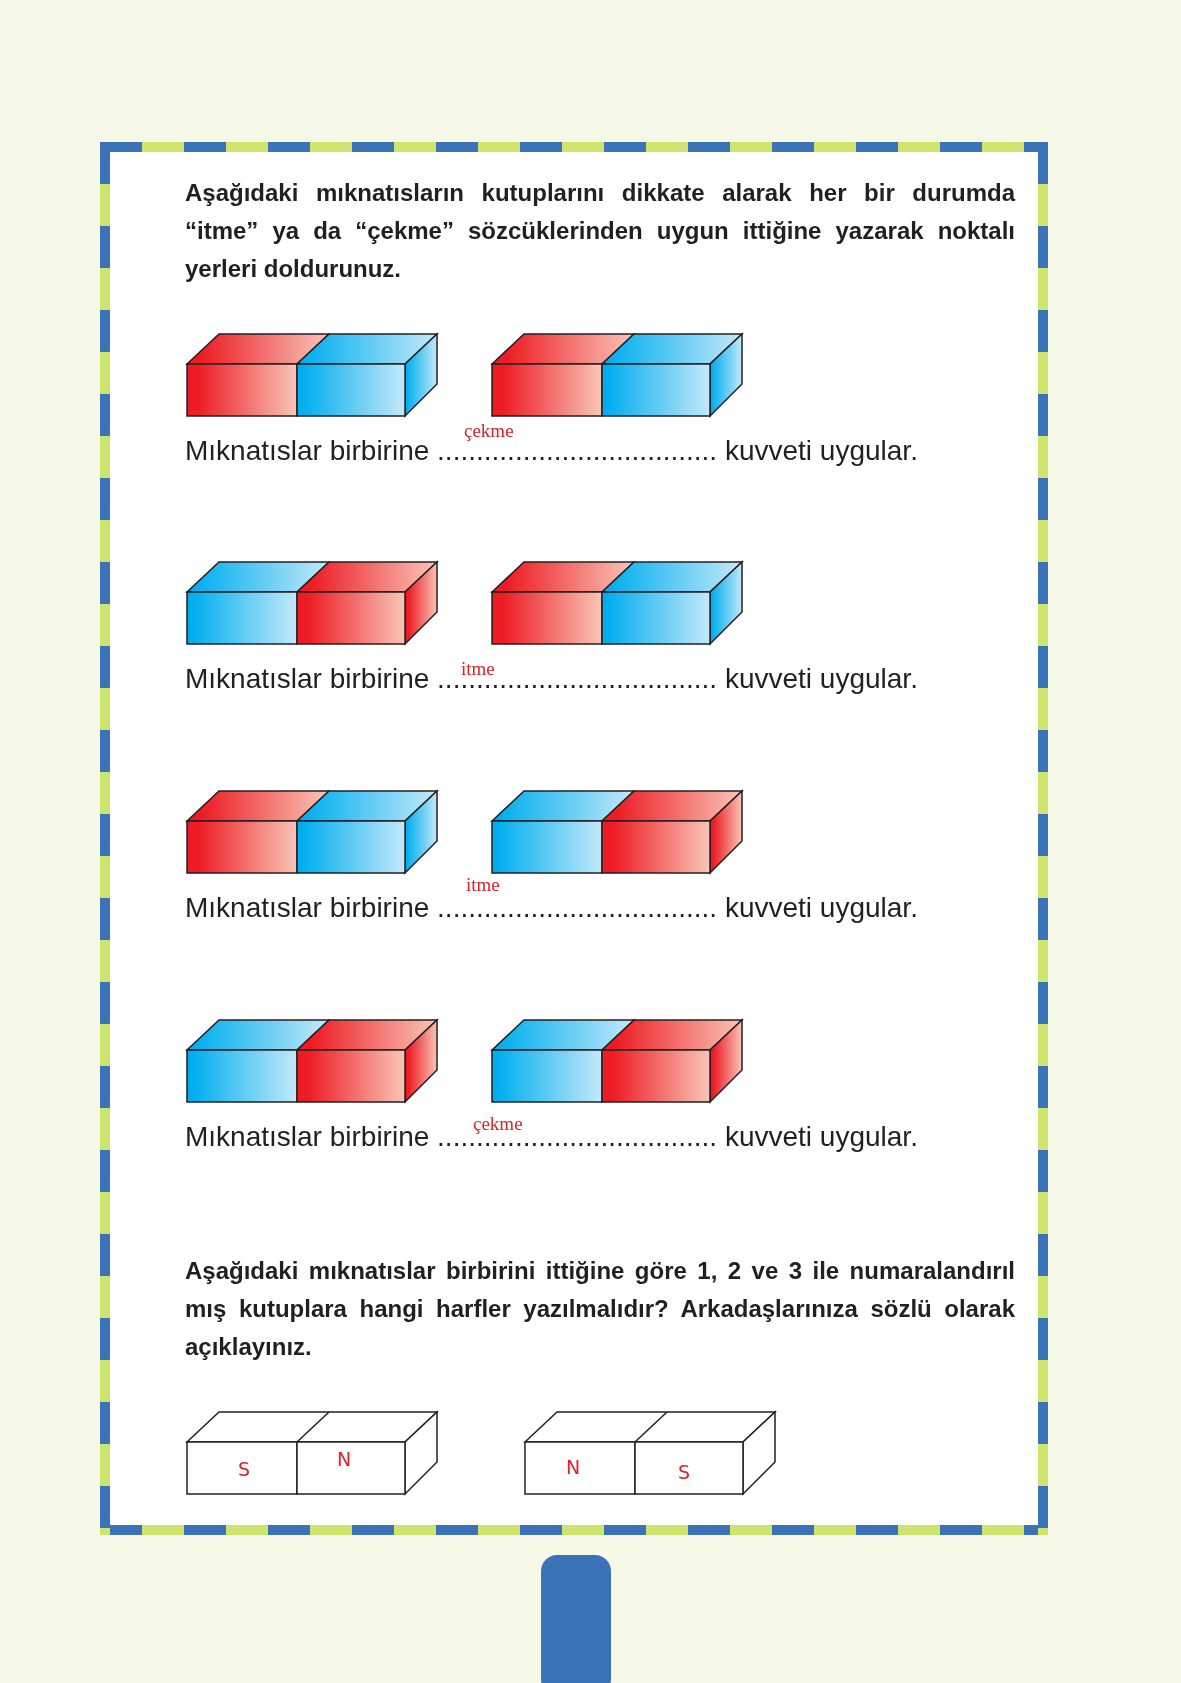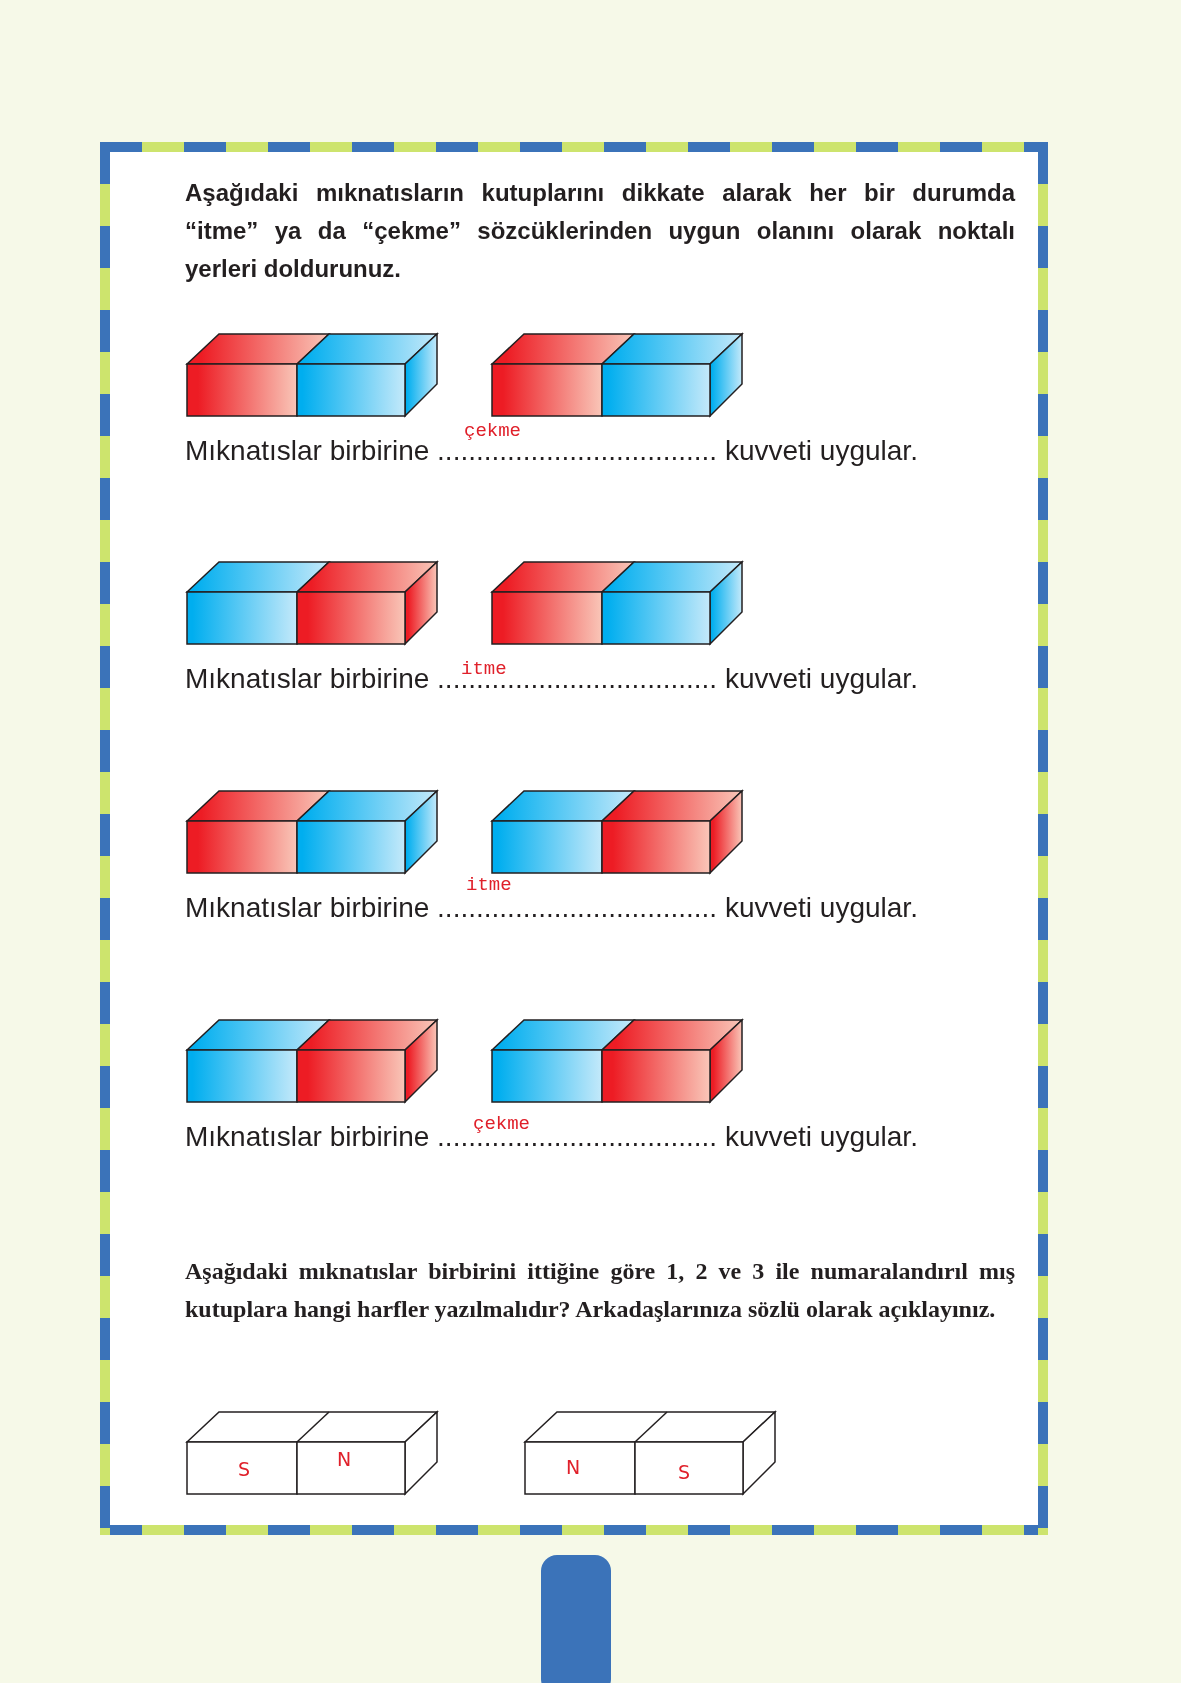--- a/index.html
+++ b/index.html
@@ -5,21 +5,21 @@
   html,body{margin:0;padding:0;}
   body{width:1181px;height:1683px;background:#f6f9e8;position:relative;overflow:hidden;font-family:"Liberation Sans",sans-serif;}
   .border-box{position:absolute;left:100px;top:142px;width:948px;height:1393px;box-sizing:border-box;background:#fff;}
   .edge{position:absolute;}
   .edge.top,.edge.bottom{left:0;right:0;height:10px;background:repeating-linear-gradient(90deg,#3b73b9 0 42px,#cde46d 42px 84px);}
   .edge.top{top:0;} .edge.bottom{bottom:0;}
   .edge.left,.edge.right{top:0;bottom:0;width:10px;background:repeating-linear-gradient(180deg,#3b73b9 0 42px,#cde46d 42px 84px);}
   .edge.left{left:0;} .edge.right{right:0;}
   .instr{position:absolute;left:185px;width:830px;font-weight:bold;font-size:24px;line-height:38px;color:#231f20;text-align:justify;}
   .sentence{position:absolute;left:185px;font-size:28px;color:#231f20;white-space:nowrap;}
-  .answer{position:absolute;font-family:Liberation Mono, monospace;font-size:19px;color:#e0202a;text-align:right;}
+  .answer{position:absolute;font-family:Liberation Serif, serif;font-size:19px;color:#e0202a;text-align:right;}
   .mag{position:absolute;}
   .pole-letter{position:absolute;font-family:"DejaVu Sans",sans-serif;font-size:19px;color:#e0202a;}
   .page-tab{position:absolute;left:541px;top:1555px;width:70px;height:140px;background:#3b73b9;border-radius:16px;}
 </style>
 </head>
 <body>
 
 <svg width="0" height="0" style="position:absolute">
   <defs>
     <linearGradient id="gRed" x1="0" x2="1" y1="0" y2="0">
@@ -33,21 +33,21 @@
   </defs>
 </svg>
 
 <div class="border-box">
   <div class="edge top"></div>
   <div class="edge bottom"></div>
   <div class="edge left"></div>
   <div class="edge right"></div>
 </div>
 
-<div class="instr" style="top:174px;">Aşağıdaki mıknatısların kutuplarını dikkate alarak her bir durumda “itme” ya da “çekme” sözcüklerinden uygun olanını olarak noktalı yerleri doldurunuz.</div>
+<div class="instr" style="top:174px;">Aşağıdaki mıknatısların kutuplarını dikkate alarak her bir durumda “itme” ya da “çekme” sözcüklerinden uygun ittiğine yazarak noktalı yerleri doldurunuz.</div>
 
 <div id="rows">
     <svg class="mag" style="left:185px;top:332px;" width="260" height="90">
     <g stroke="#231f20" stroke-width="1.5">
       <polygon points="2,32 34,2 144,2 112,32" fill="url(#gRed)"></polygon>
       <polygon points="112,32 144,2 252,2 220,32" fill="url(#gBlue)"></polygon>
       <polygon points="220,32 252,2 252,52 220,84" fill="url(#gBlue)"></polygon>
       <rect x="2" y="32" width="110" height="52" fill="url(#gRed)"></rect>
       <rect x="112" y="32" width="108" height="52" fill="url(#gBlue)"></rect>
     </g>
@@ -134,21 +134,21 @@
     </g>
     </svg>
     <div class="sentence" style="top:1121px;">
        <span>Mıknatıslar birbirine</span>
        <span>....................................</span>
        <span>kuvveti uygular.</span>
      </div>
      <div class="answer" style="left:473px;top:1113px;">çekme</div>
   </div>
 
-<div class="instr" style="top:1252px;font-family:Liberation Serif, serif;">Aşağıdaki mıknatıslar birbirini ittiğine göre 1, 2 ve 3 ile numaralandırıl mış kutuplara hangi harfler yazılmalıdır? Arkadaşlarınıza sözlü olarak açıklayınız.</div>
+<div class="instr" style="top:1252px;">Aşağıdaki mıknatıslar birbirini ittiğine göre 1, 2 ve 3 ile numaralandırıl mış kutuplara hangi harfler yazılmalıdır? Arkadaşlarınıza sözlü olarak açıklayınız.</div>
 
 <svg class="mag" style="left:185px;top:1410px;" width="260" height="90">
   <g fill="#fff" stroke="#231f20" stroke-width="1.5">
     <polygon points="2,32 34,2 252,2 220,32"></polygon>
     <line x1="112" y1="32" x2="144" y2="2"></line>
     <polygon points="220,32 252,2 252,52 220,84"></polygon>
     <rect x="2" y="32" width="110" height="52"></rect>
     <rect x="112" y="32" width="108" height="52"></rect>
   </g>
 </svg>

